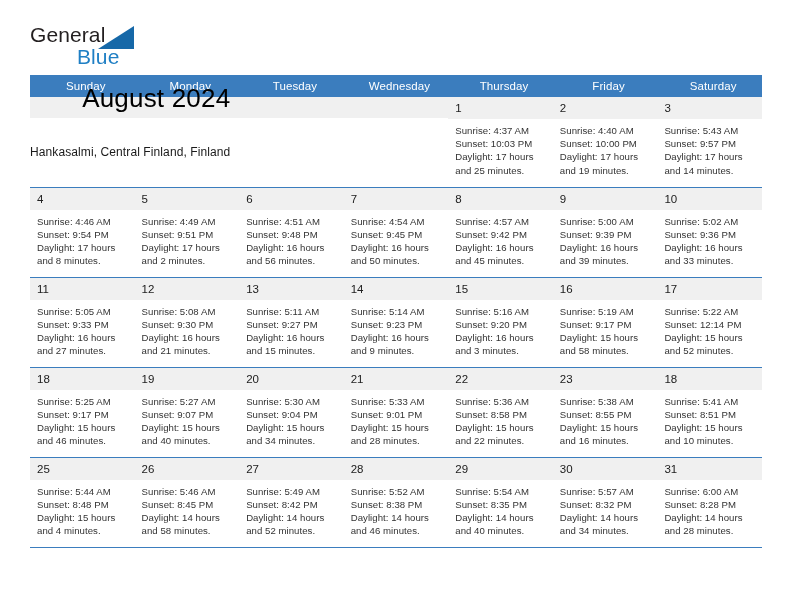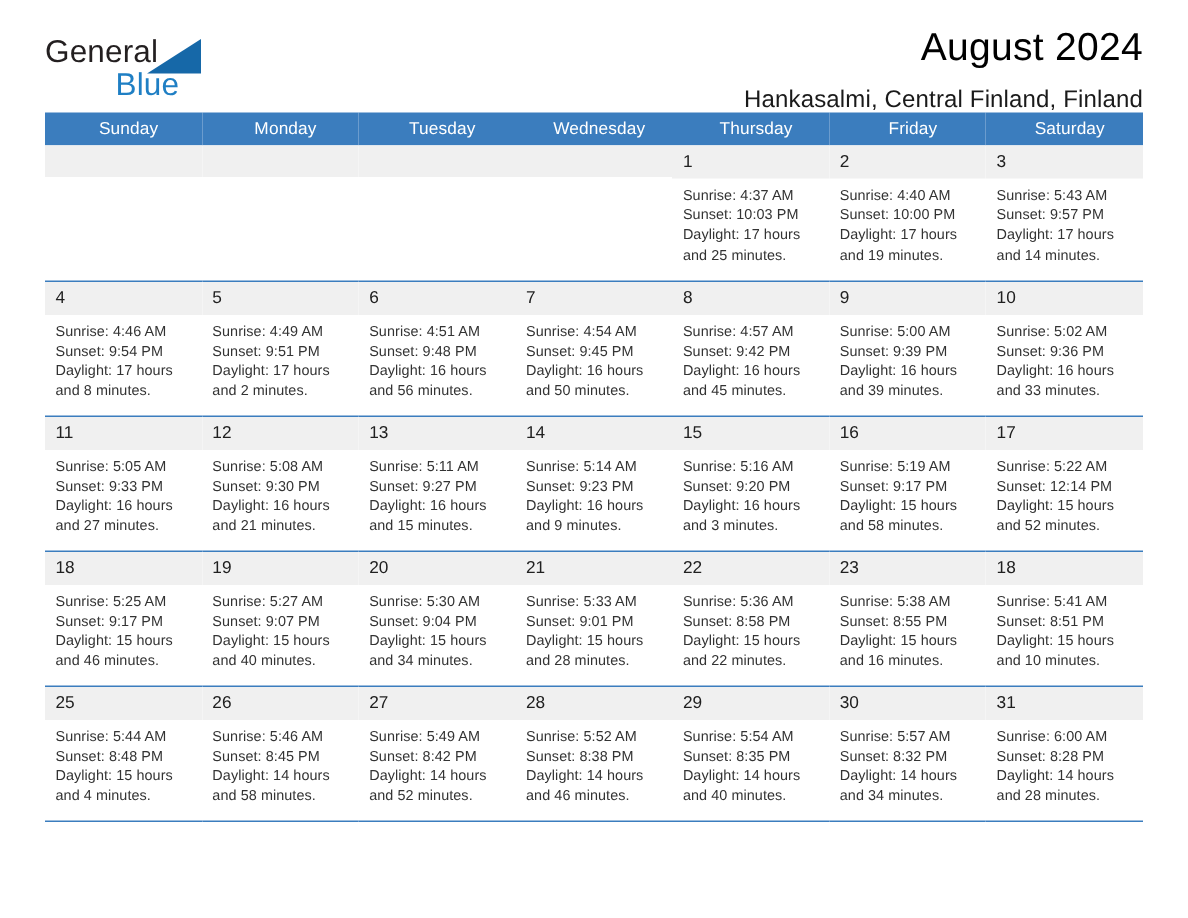--- a/index.html
+++ b/index.html
@@ -15,20 +15,21 @@
     padding:0 30px;
   }
 
   
   .topbar {
     position:relative;
     height:75px;
     display:flex;
     align-items:flex-start;
     justify-content:space-between;
+    flex-direction:column;
   }
   .brand {
     position:relative;
     margin-top:24px;
     width:130px; height:46px;
   }
   .brand-general {
     font-size:21px;
     color:#231f20;
     letter-spacing:0.1px;
@@ -53,24 +54,24 @@
   }
   .titlewrap { text-align:right; margin-top:14px; }
   .cal-title {
     font-size:26px;
     font-weight:400;
     color:#000;
     line-height:34px;
     letter-spacing:0.2px;
   }
   .cal-sub {
-    font-size:16px;
+    font-size:12px;
     color:#1a1a1a;
     line-height:18px;
-    margin-top:10px;
+    margin-top:28px;
     letter-spacing:0.1px;
     text-align:center;
   }
 
   
   .cal {
     width:732px;
     border-collapse:collapse;
     table-layout:fixed;
   }

